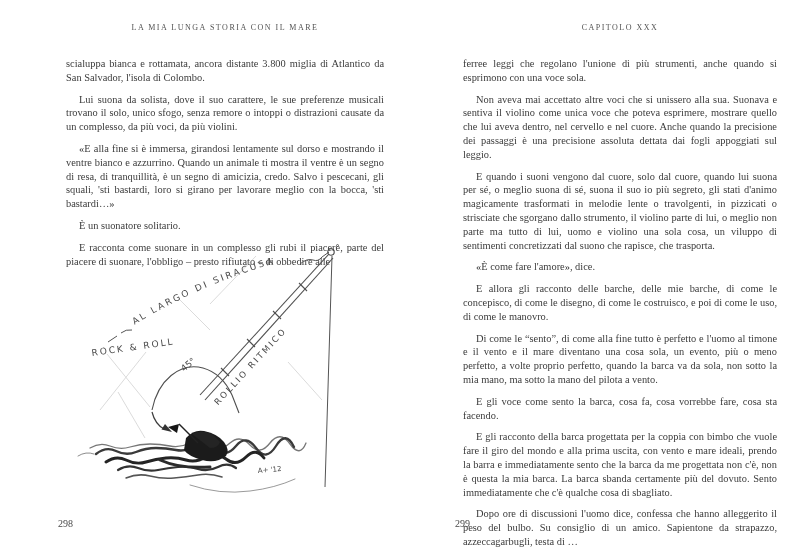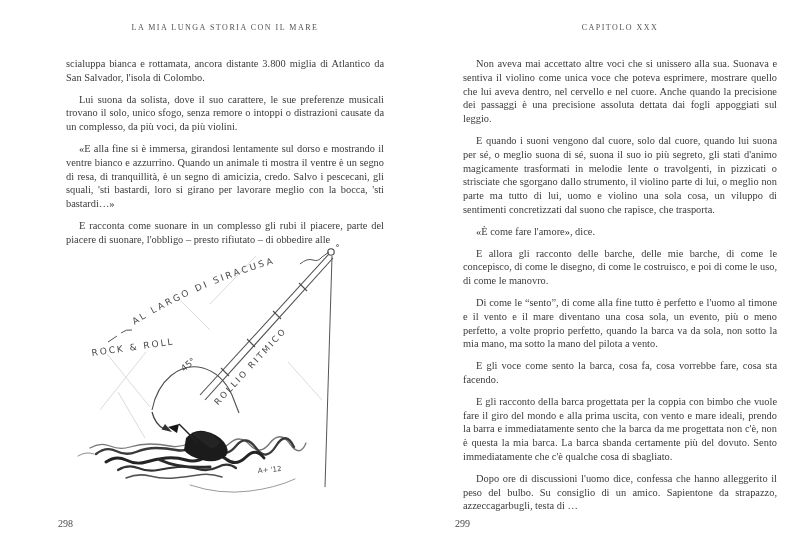--- a/index.html
+++ b/index.html
@@ -37,20 +37,21 @@
 </head>
 <body>
 
 <div class="page page-left">
   <div class="running-head">LA MIA LUNGA STORIA CON IL MARE</div>
 
   <div class="body-text">
     <p class="no-indent">scialuppa bianca e rottamata, ancora distante 3.800 miglia di Atlantico da San Salvador, l'isola di Colombo.</p>
     <p>Lui suona da solista, dove il suo carattere, le sue preferenze musicali trovano il solo, unico sfogo, senza remore o intoppi o distrazioni causate da un complesso, da più voci, da più violini.</p>
     <p>«E alla fine si è immersa, girandosi lentamente sul dorso e mostrando il ventre bianco e azzurrino. Quando un animale ti mostra il ventre è un segno di resa, di tranquillità, è un segno di amicizia, credo. Salvo i pescecani, gli squali, 'sti bastardi, loro si girano per lavorare meglio con la bocca, 'sti bastardi…»</p>
+    <p>È un suonatore solitario.</p>
     <p>E racconta come suonare in un complesso gli rubi il piacere, parte del piacere di suonare, l'obbligo – presto rifiutato – di obbedire alle</p>
   </div>
 
   <svg class="sketch" width="290" height="280" viewBox="0 0 290 280">
 
     <g stroke="#b5b5b5" stroke-width="0.9" opacity="0.55" fill="none">
       <line x1="47" y1="112" x2="90" y2="165"></line>
       <line x1="86" y1="110" x2="40" y2="168"></line>
       <line x1="58" y1="150" x2="85" y2="196"></line>
       <line x1="150" y1="62" x2="196" y2="14"></line>
@@ -123,20 +124,21 @@
     <text class="hand" x="198" y="231" font-size="7" fill="#565656" transform="rotate(-5 198 231)">A+ '12</text>
   </svg>
 
   <div class="folio">298</div>
 </div>
 
 <div class="page page-right">
   <div class="running-head">CAPITOLO XXX</div>
 
   <div class="body-text">
+    <p class="no-indent">ferree leggi che regolano l'unione di più strumenti, anche quando si esprimono con una voce sola.</p>
     <p>Non aveva mai accettato altre voci che si unissero alla sua. Suonava e sentiva il violino come unica voce che poteva esprimere, mostrare quello che lui aveva dentro, nel cervello e nel cuore. Anche quando la precisione dei passaggi è una precisione assoluta dettata dai fogli appoggiati sul leggio.</p>
     <p>E quando i suoni vengono dal cuore, solo dal cuore, quando lui suona per sé, o meglio suona di sé, suona il suo io più segreto, gli stati d'animo magicamente trasformati in melodie lente o travolgenti, in pizzicati o strisciate che sgorgano dallo strumento, il violino parte di lui, o meglio non parte ma tutto di lui, uomo e violino una sola cosa, un viluppo di sentimenti concretizzati dal suono che rapisce, che trasporta.</p>
     <p>«È come fare l'amore», dice.</p>
     <p>E allora gli racconto delle barche, delle mie barche, di come le concepisco, di come le disegno, di come le costruisco, e poi di come le uso, di come le manovro.</p>
     <p>Di come le “sento”, di come alla fine tutto è perfetto e l'uomo al timone e il vento e il mare diventano una cosa sola, un evento, più o meno perfetto, a volte proprio perfetto, quando la barca va da sola, non sotto la mia mano, ma sotto la mano del pilota a vento.</p>
     <p>E gli voce come sento la barca, cosa fa, cosa vorrebbe fare, cosa sta facendo.</p>
     <p>E gli racconto della barca progettata per la coppia con bimbo che vuole fare il giro del mondo e alla prima uscita, con vento e mare ideali, prendo la barra e immediatamente sento che la barca da me progettata non c'è, non è questa la mia barca. La barca sbanda certamente più del dovuto. Sento immediatamente che c'è qualche cosa di sbagliato.</p>
     <p>Dopo ore di discussioni l'uomo dice, confessa che hanno alleggerito il peso del bulbo. Su consiglio di un amico. Sapientone da strapazzo, azzeccagarbugli, testa di …</p>
   </div>
 

